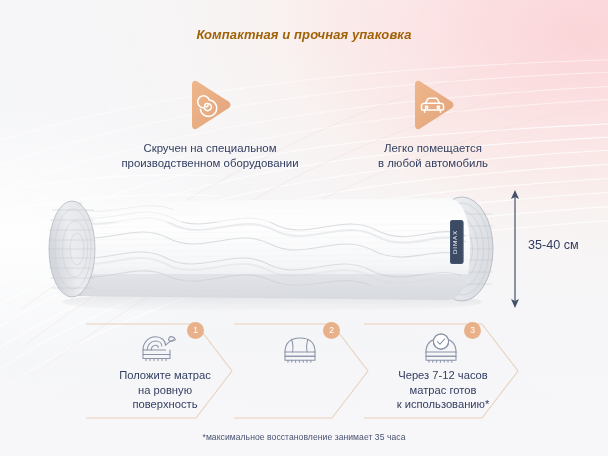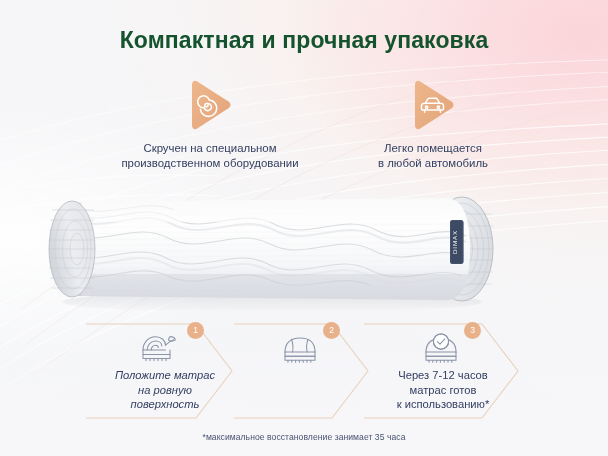--- a/index.html
+++ b/index.html
@@ -44,24 +44,25 @@
     height: 120px;
     background: linear-gradient(to bottom, rgba(247,247,250,0) 0%, rgba(247,247,250,0.85) 55%, #f7f7fa 100%);
   }
 
   
   .title {
     position: absolute;
     top: 27px;
     left: 0; right: 0;
     text-align: center;
-    font-size: 23px;
+    font-size: 13px;
     font-weight: bold;
     letter-spacing: 0.1px;
-    color: #14532d;
+    color: #a16207;
+    font-style: italic;
   }
 
   
   .feature {
     position: absolute;
     text-align: center;
   }
   .feature.f1 { left: 88px;  top: 78px; width: 244px; }
   .feature.f2 { left: 330px; top: 78px; width: 206px; }
 
@@ -172,21 +173,21 @@
     position: absolute;
     top: 46px;
     left: 0;
     width: 100%;
     text-align: center;
     font-size: 11.2px;
     line-height: 14.5px;
     color: #323e60;
     white-space: pre-line;
   }
-  .step.s1 .step-text { padding-right: 12px; font-style: italic; }
+  .step.s1 .step-text { padding-right: 12px; }
   .step.s2 .step-text { padding-right: 26px; }
   .step.s3 .step-text { padding-right: 4px; }
 
   
   .footnote {
     position: absolute;
     left: 0; right: 0;
     top: 432px;
     text-align: center;
     font-size: 8.6px;
@@ -366,20 +367,32 @@
       </g>
 
       <g>
         <rect x="408" y="32" width="13.5" height="44" rx="2.5" fill="#3c4a63"></rect>
         <rect x="408.6" y="32.6" width="12.3" height="42.8" rx="2" fill="none" stroke="#4e5c75" stroke-width="0.6"></rect>
         <text x="415" y="54" transform="rotate(-90 415 54)" text-anchor="middle" font-family="Liberation Sans, sans-serif" font-size="6.2" letter-spacing="0.9" fill="#f0f2f6">DIMAX</text>
       </g>
     </svg>
   </div>
 
+  <div class="dim">
+    <div class="dim-arrow">
+      <svg width="14" height="122" viewBox="0 0 14 122" xmlns="http://www.w3.org/2000/svg">
+        <g stroke="#45506b" stroke-width="1.2" fill="none" stroke-linecap="round">
+          <line x1="7" y1="8" x2="7" y2="114"></line>
+        </g>
+        <path d="M7,2 L11,11 L7,9 L3,11 Z" fill="#45506b"></path>
+        <path d="M7,120 L11,111 L7,113 L3,111 Z" fill="#45506b"></path>
+      </svg>
+    </div>
+    <div class="dim-label">35-40 см</div>
+  </div>
 
   <div class="steps">
 
     <div class="step s1">
       <div class="step-shape">
         <svg width="158" height="98" viewBox="0 0 158 98" xmlns="http://www.w3.org/2000/svg">
           <path d="M-30,2 L110,2 L146,49 L110,96 L-30,96" fill="none" stroke="#e8d0ba" stroke-width="1.1" stroke-linejoin="round"></path>
         </svg>
       </div>
       <div class="step-badge">1</div>

